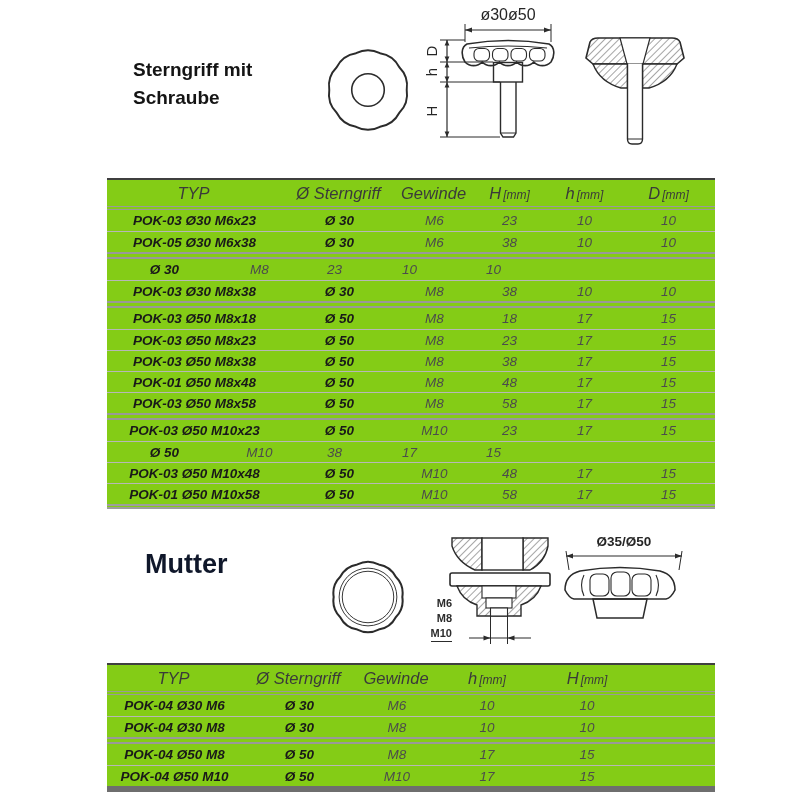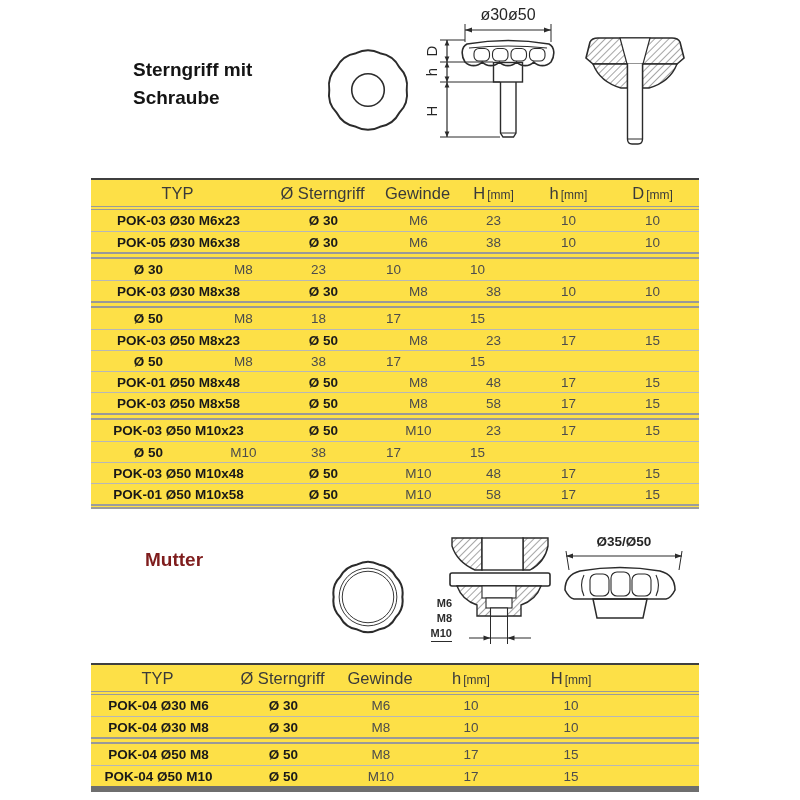--- a/index.html
+++ b/index.html
@@ -1,23 +1,23 @@
 <!DOCTYPE html>
 <html><head>
 <meta charset="utf-8">
 <style>
   html,body { margin:0; padding:0; background:#fff; }
   .page { position:relative; width:800px; height:800px; background:#ffffff;
           font-family:"Liberation Sans", sans-serif; color:#222; overflow:hidden; }
   .abs { position:absolute; }
 
   .title1 { left:133px; top:56px; font-size:19px; font-weight:bold; color:#141414; line-height:28px; }
-  .title2 { left:145px; top:549px; font-size:19px; font-weight:bold; color:#7f1d1d; }
-
-  .table { position:absolute; left:91px; width:608px; border-top:2px solid #3f3f3f; background:#fde047; }
+  .title2 { left:145px; top:549px; font-size:27px; font-weight:bold; color:#0f172a; }
+
+  .table { position:absolute; left:107px; width:608px; border-top:2px solid #3f3f3f; background:#84cc16;font-style:italic; }
   .t1 { top:178px; } .t2 { top:663px; }
   .thead { display:flex; align-items:center; height:26px; }
   .th { text-align:center; font-size:16.5px; color:#3a3a3a; white-space:nowrap; }
   .th .unit { font-size:12px; color:#3a3a3a; margin-left:2px; }
   .sep-head   { height:4px; border-top:1.5px solid #9a9a9a; border-bottom:1.5px solid #9a9a9a; box-sizing:border-box; }
   .sep-double { height:7px; border-top:2.5px solid #999999; border-bottom:2.5px solid #999999; box-sizing:border-box; }
   .tr { display:flex; align-items:center; height:21px; box-sizing:border-box; }
   .tgroup .tr + .tr { border-top:1.5px solid #b7b7b7; }
   .td { text-align:center; font-size:13.5px; color:#4c4c4c; white-space:nowrap; }
   .td.bold { font-weight:bold; color:#191919; }
@@ -147,35 +147,37 @@
           <div class="td w2">M8</div>
           <div class="td w3">38</div>
           <div class="td w4">10</div>
           <div class="td w5">10</div>
         </div>
     </div>
     <div class="sep-double"></div>
 
     <div class="tgroup">
       <div class="tr">
+          <div class="td w0 bold">POK-03 Ø50 M8x18</div>
           <div class="td w1 bold">Ø 50</div>
           <div class="td w2">M8</div>
           <div class="td w3">18</div>
           <div class="td w4">17</div>
           <div class="td w5">15</div>
         </div>
       <div class="tr">
           <div class="td w0 bold">POK-03 Ø50 M8x23</div>
           <div class="td w1 bold">Ø 50</div>
           <div class="td w2">M8</div>
           <div class="td w3">23</div>
           <div class="td w4">17</div>
           <div class="td w5">15</div>
         </div>
       <div class="tr">
+          <div class="td w0 bold">POK-03 Ø50 M8x38</div>
           <div class="td w1 bold">Ø 50</div>
           <div class="td w2">M8</div>
           <div class="td w3">38</div>
           <div class="td w4">17</div>
           <div class="td w5">15</div>
         </div>
       <div class="tr">
           <div class="td w0 bold">POK-01 Ø50 M8x48</div>
           <div class="td w1 bold">Ø 50</div>
           <div class="td w2">M8</div>

